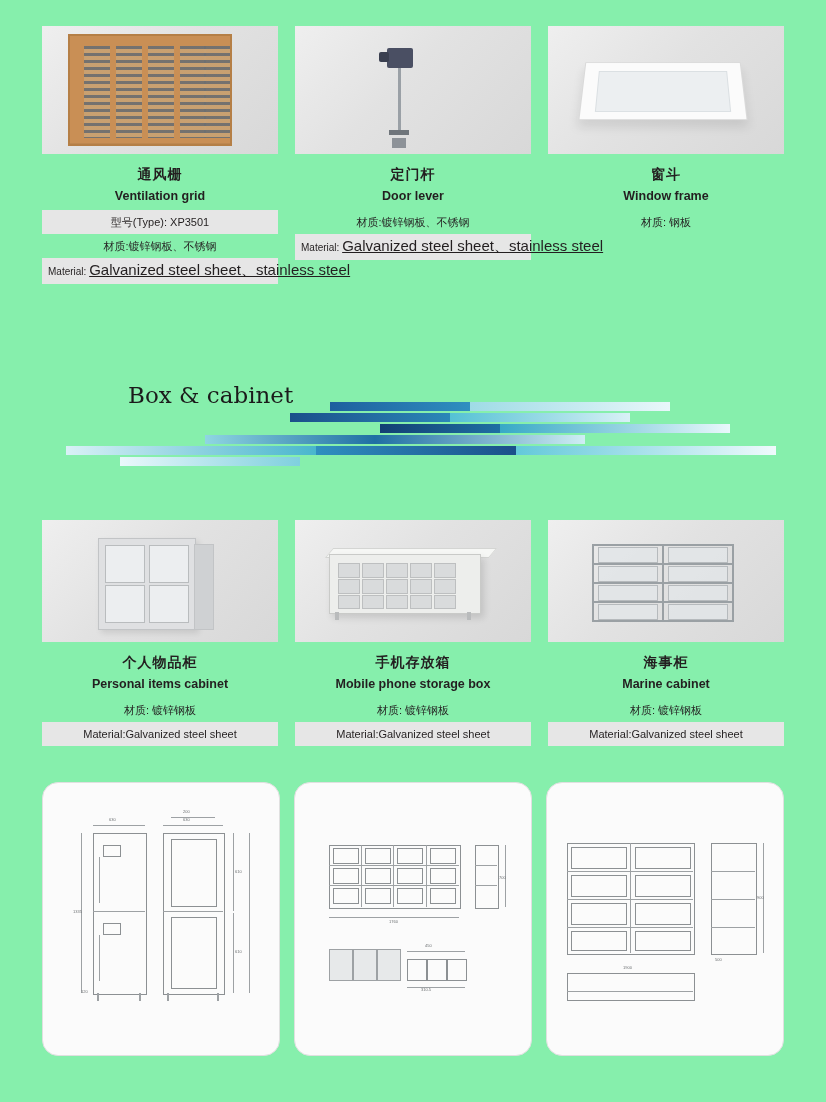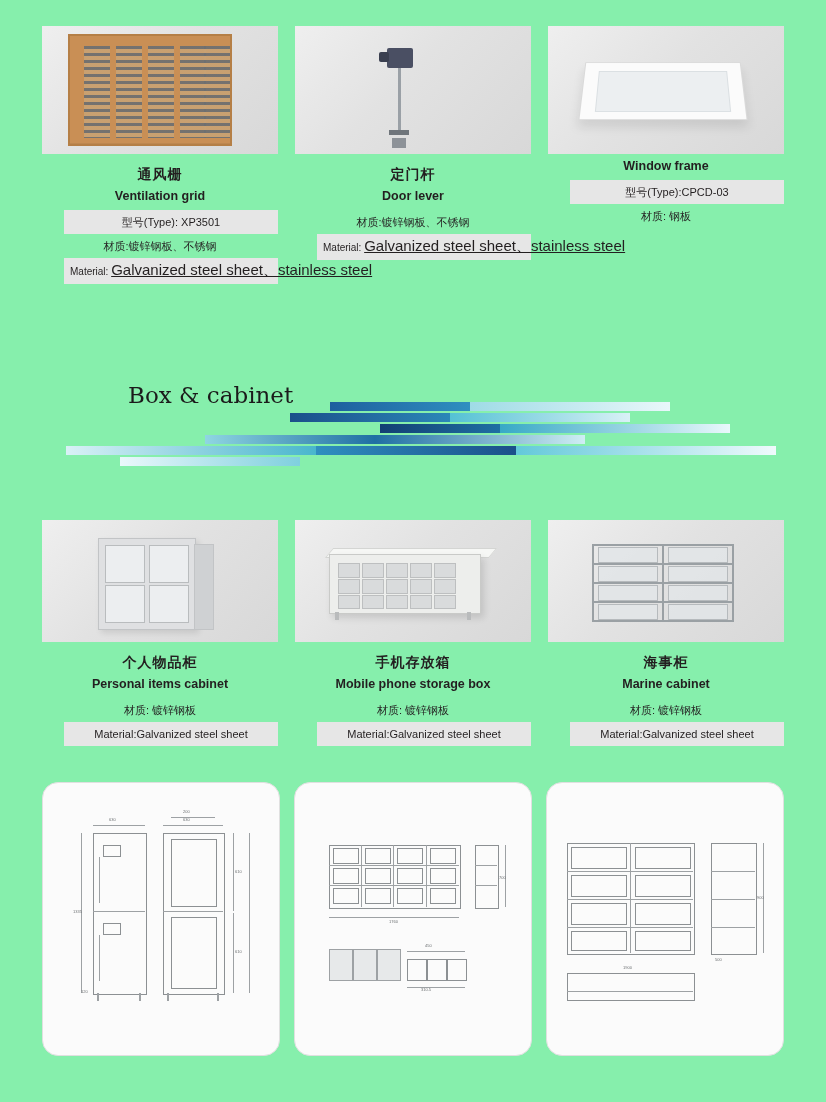--- a/index.html
+++ b/index.html
@@ -137,21 +137,21 @@
     margin: 5px 0 7px 0;
   }
   .spec {
     font-size: 11px;
     line-height: 16px;
     padding: 4px 6px;
     background: transparent;
     display: block;
     white-space: nowrap;
   }
-  .spec.shaded { background: #e6e6e6; margin-left: 22px; }
+  .spec.shaded { background: #e6e6e6; }
   .spec .sm { font-size: 15px; text-decoration: underline; }
   .spec.sml { font-size: 10px; }
 
   
   .section {
     position: absolute;
     left: 0;
     top: 320px;
     width: 826px;
     height: 160px;
@@ -306,22 +306,22 @@
     </div>
 
     <div class="prod">
       <div class="photo">
         <div class="photo-inner">
           <div class="wf">
             <div class="wf-in"></div>
           </div>
         </div>
       </div>
+      <div class="name-cn">窗斗</div>
       <div class="name-en">Window frame</div>
-      <div class="spec shaded"><span>型号(Type)</span>:<span>CPCD-03</span></div>
       <div class="spec"><span>材质</span>: <span>钢板</span></div>
     </div>
   </div>
 
   <div class="section">
     <div class="sec-en">Box &amp; cabinet</div>
     <div class="stripes">
       <div class="stripe" style="left:330px; top:0px;  width:140px; background:linear-gradient(90deg,#1e5f9e,#2f8fc0);"></div>
       <div class="stripe" style="left:470px; top:0px;  width:200px; background:linear-gradient(90deg,#9fdbe6,#e9f7fa);"></div>
       <div class="stripe" style="left:290px; top:11px; width:160px; background:linear-gradient(90deg,#1b4f8a,#2b87b8);"></div>

